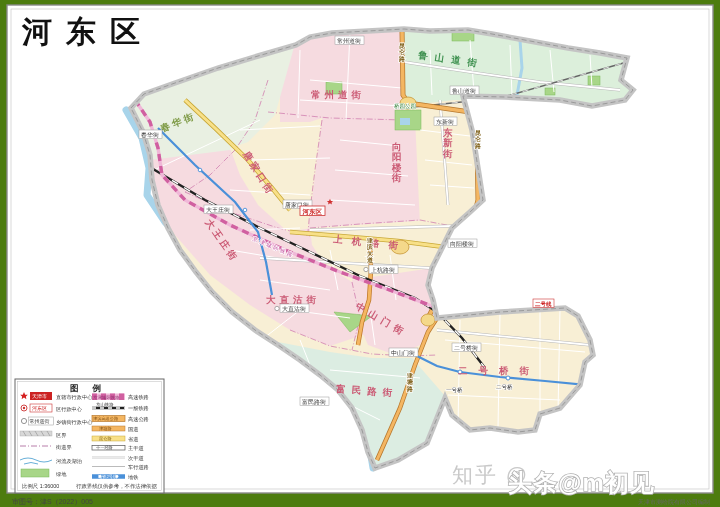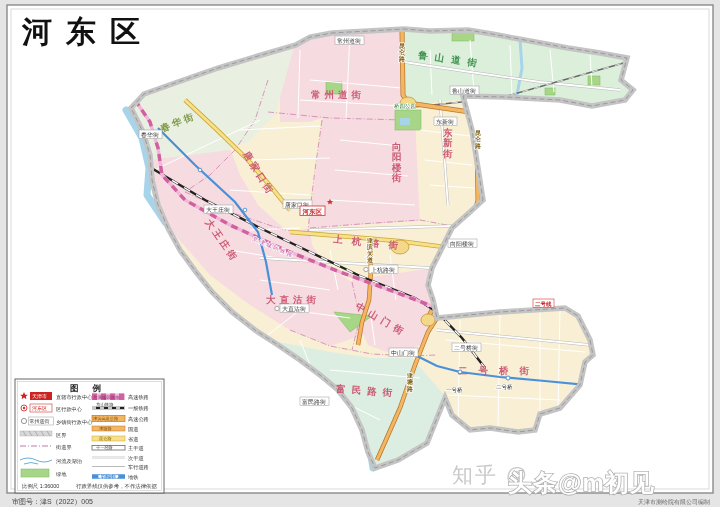--- a/index.html
+++ b/index.html
@@ -1,16 +1,16 @@
 <!DOCTYPE html>
 <html><head>
 <meta charset="utf-8">
 <style>
   html,body{margin:0;padding:0;background:#fff;}
-  .page{position:relative;width:720px;height:507px;background:#e5e5e5;overflow:hidden;
+  .page{position:relative;width:720px;height:507px;background:#4d7c0f;overflow:hidden;
         font-family:"Liberation Sans","DejaVu Sans",sans-serif;text-align:right;}
   svg text{font-family:"Liberation Sans","DejaVu Sans",sans-serif;}
   .t-title{font-size:30px;font-weight:bold;fill:#111;letter-spacing:14px;}
   .lbl-big{font-size:9.5px;font-weight:bold;fill:#cb5a74;}
   .lbl-green{fill:#3f9150;}
   .lbl-olive{fill:#7e9a45;}
   .lbl-box{font-size:6px;fill:#333;}
   .lbl-box-red{font-size:6.5px;font-weight:bold;fill:#cc2222;}
   .road-lbl{font-size:6px;fill:#7a5a10;paint-order:stroke;stroke:#ffffff;stroke-width:1.4px;font-weight:bold;}
   .rail-lbl{font-size:5.5px;fill:#c0489a;paint-order:stroke;stroke:#fff;stroke-width:1.2px;}

